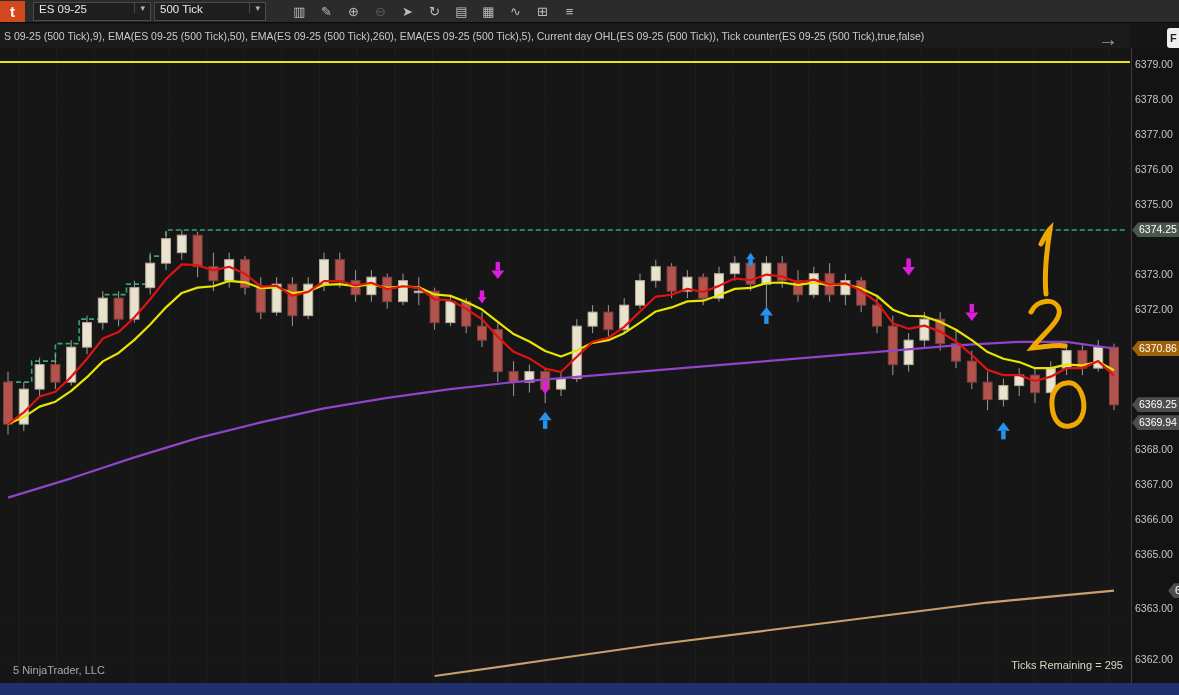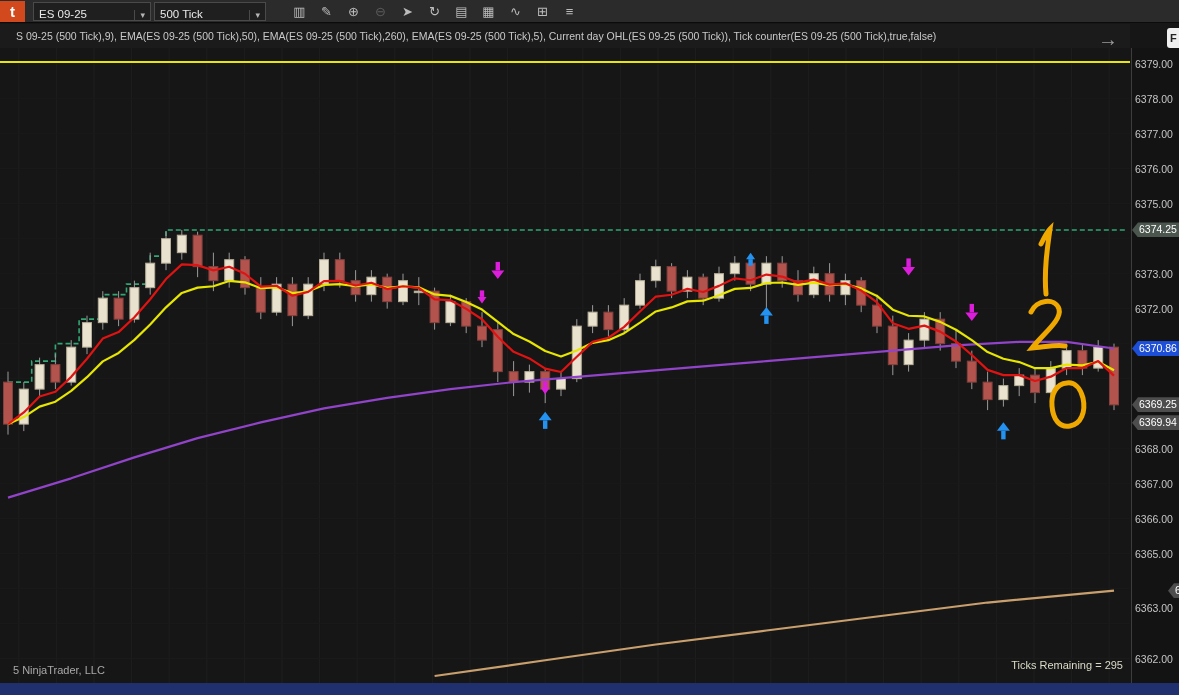--- a/index.html
+++ b/index.html
@@ -4,28 +4,28 @@
 <style>
   *{margin:0;padding:0;box-sizing:border-box}
   html,body{width:1179px;height:695px;overflow:hidden}
   body{background:#161616;font-family:"Liberation Sans","DejaVu Sans",sans-serif;position:relative}
 
   .toolbar{position:absolute;top:0;left:0;width:1179px;height:23px;background:#2b2b2b;
            border-bottom:1px solid #0b0b0b;display:flex;align-items:center;z-index:6}
   .logo{width:25px;height:21px;background:#d2491e;color:#fff;font-weight:bold;font-size:15px;
         display:flex;align-items:center;justify-content:center;margin-right:5px}
   .dd{height:19px;background:#1f1f1f;border:1px solid #4a4a4a;color:#e9e9e9;font-size:11.5px;
-      display:flex;align-items:flex-end;justify-content:space-between;padding:0 5px;width:118px;margin-left:3px}
+      display:flex;align-items:flex-start;justify-content:space-between;padding:0 5px;width:118px;margin-left:3px}
   .dd .chev{color:#b5b5b5;font-size:9px;border-left:1px solid #4a4a4a;padding-left:5px;margin-left:6px}
   .tool-icons{display:flex;margin-left:26px;gap:12px;align-items:center}
   .tool-icon{color:#bcbcbc;font-size:13px;width:15px;text-align:center;cursor:default}
   .tool-icon.dim{color:#5c5c5c}
 
   .indicator-bar{position:absolute;top:24px;left:0;width:1130px;height:24px;background:#1b1b1b;
-                 color:#c9c9c9;font-size:10.5px;line-height:24px;padding-left:16px;
+                 color:#c9c9c9;font-size:10.5px;line-height:24px;padding-left:4px;
                  white-space:nowrap;overflow:hidden;z-index:3}
   .ind-arrow{position:absolute;top:28px;left:1098px;color:#9c9c9c;font-size:20px;z-index:5}
   .f-tab{position:absolute;top:28px;left:1167px;width:12px;height:20px;background:#efefef;color:#222;
          font-size:11px;font-weight:bold;line-height:20px;padding-left:3px;border-radius:3px 0 0 3px;z-index:7}
 
   #chart{position:absolute;top:48px;left:0;width:1130px;height:635px;display:block}
   .axis{position:absolute;top:48px;left:1131px;width:60px;height:635px;background:#131313;
         border-left:1px solid #3d3d3d;overflow:hidden}
   .axis .tick{position:absolute;left:3px;color:#c6c6c6;font-size:10.5px;white-space:nowrap}
   .axis .marker{position:absolute;left:0;width:48px;height:15px;color:#fff;font-size:10.5px;
@@ -318,21 +318,21 @@
       <div class="tick" style="top: 149.689px;">6375.00</div>
       <div class="tick" style="top: 219.661px;">6373.00</div>
       <div class="tick" style="top: 254.647px;">6372.00</div>
       <div class="tick" style="top: 394.592px;">6368.00</div>
       <div class="tick" style="top: 429.579px;">6367.00</div>
       <div class="tick" style="top: 464.565px;">6366.00</div>
       <div class="tick" style="top: 499.551px;">6365.00</div>
       <div class="tick" style="top: 554px;">6363.00</div>
       <div class="tick" style="top: 604.51px;">6362.00</div>
       <div class="marker" style="top: 174.428px; background: rgb(75, 86, 79);">6374.25</div>
-      <div class="marker" style="top: 293.032px; background: #1d4ed8;">6370.86</div>
+      <div class="marker" style="top: 293.032px; background: #a16207;">6370.86</div>
       <div class="marker" style="top: 325.219px; background: rgb(77, 77, 77); margin-top: 42px;">6369.94</div>
       <div class="marker" style="top: 349.36px; background: rgb(77, 77, 77);">6369.25</div>
       <div class="marker" style="top: 535.136px; background: rgb(77, 77, 77); margin-left: 36px;">6363.94</div>
     </div>
 
   <div class="copyright">5 NinjaTrader, LLC</div>
   <div class="ticks-remaining">Ticks Remaining = 295</div>
   <div class="bottom-bar"></div>
 
 </div>

